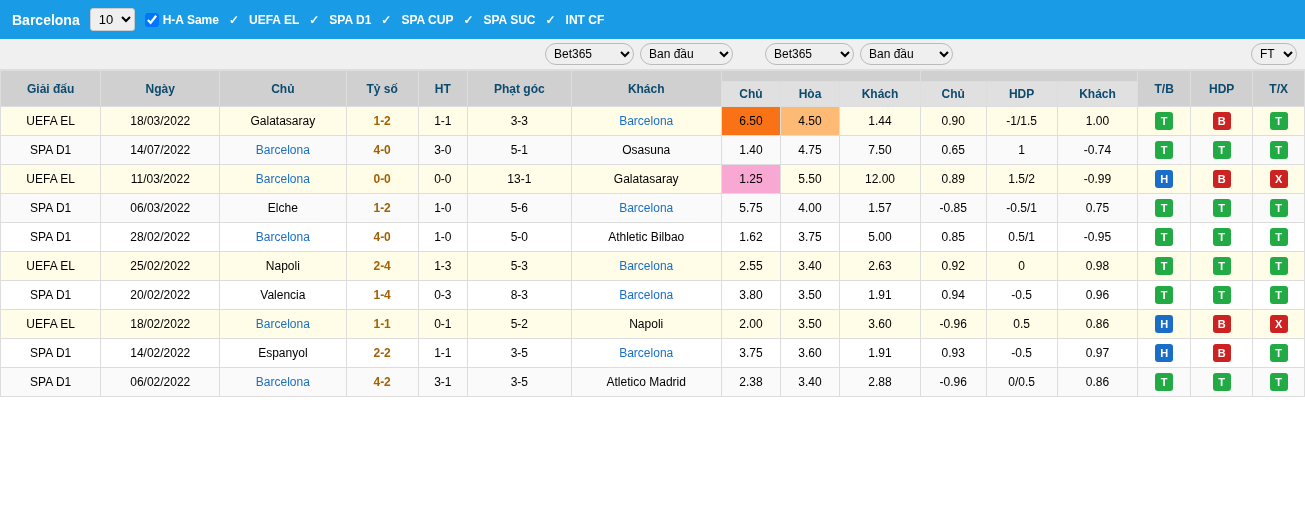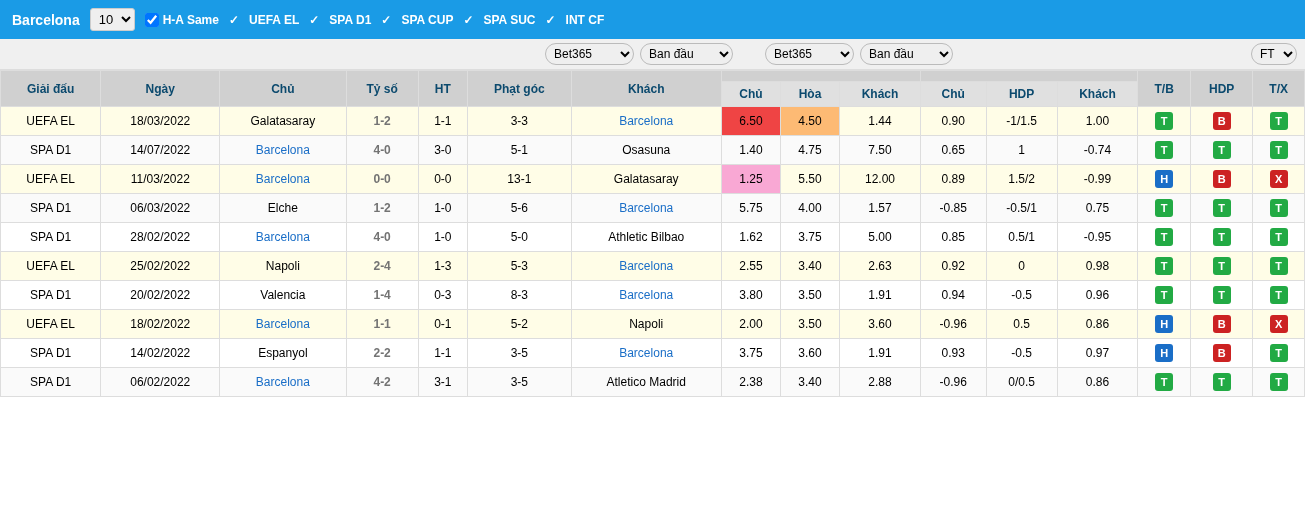--- a/index.html
+++ b/index.html
@@ -71,21 +71,21 @@
       white-space: nowrap;
     }
     th {
       font-weight: bold;
       font-size: 12px;
       color: #0c4a6e;
     }
     tbody tr:nth-child(even) { background: #fafafa; }
     tbody tr:nth-child(odd) { background: #fff; }
 
-    .score-red { color: #737373; font-weight: bold; }
+    .score-red { color: #a16207; font-weight: bold; }
     .team-link { color: #1a6ec7; cursor: pointer; text-decoration: none; }
 
     .badge {
       display: inline-block;
       width: 18px; height: 18px;
       border-radius: 3px;
       color: #fff;
       font-weight: bold;
       font-size: 11px;
       line-height: 18px;
@@ -194,21 +194,21 @@
   </thead>
   <tbody id="table-body">
   <tr style="background: rgb(255, 253, 231);">
     <td>UEFA EL</td>
     <td>18/03/2022</td>
     <td><span>Galatasaray</span></td>
     <td class="score-red">1-2</td>
     <td>1-1</td>
     <td>3-3</td>
     <td><a class="team-link">Barcelona</a></td>
-    <td style="background:#ef4444">6.50</td>
+    <td style="background:#f97316">6.50</td>
     <td style="background:#fdba74">4.50</td>
     <td style="background:#fffde7">1.44</td>
     <td>0.90</td>
     <td>-1/1.5</td>
     <td>1.00</td>
     <td><span class="badge badge-green">T</span></td>
     <td><span class="badge badge-red">B</span></td>
     <td><span class="badge badge-green">T</span></td>
   </tr>
       <tr>

